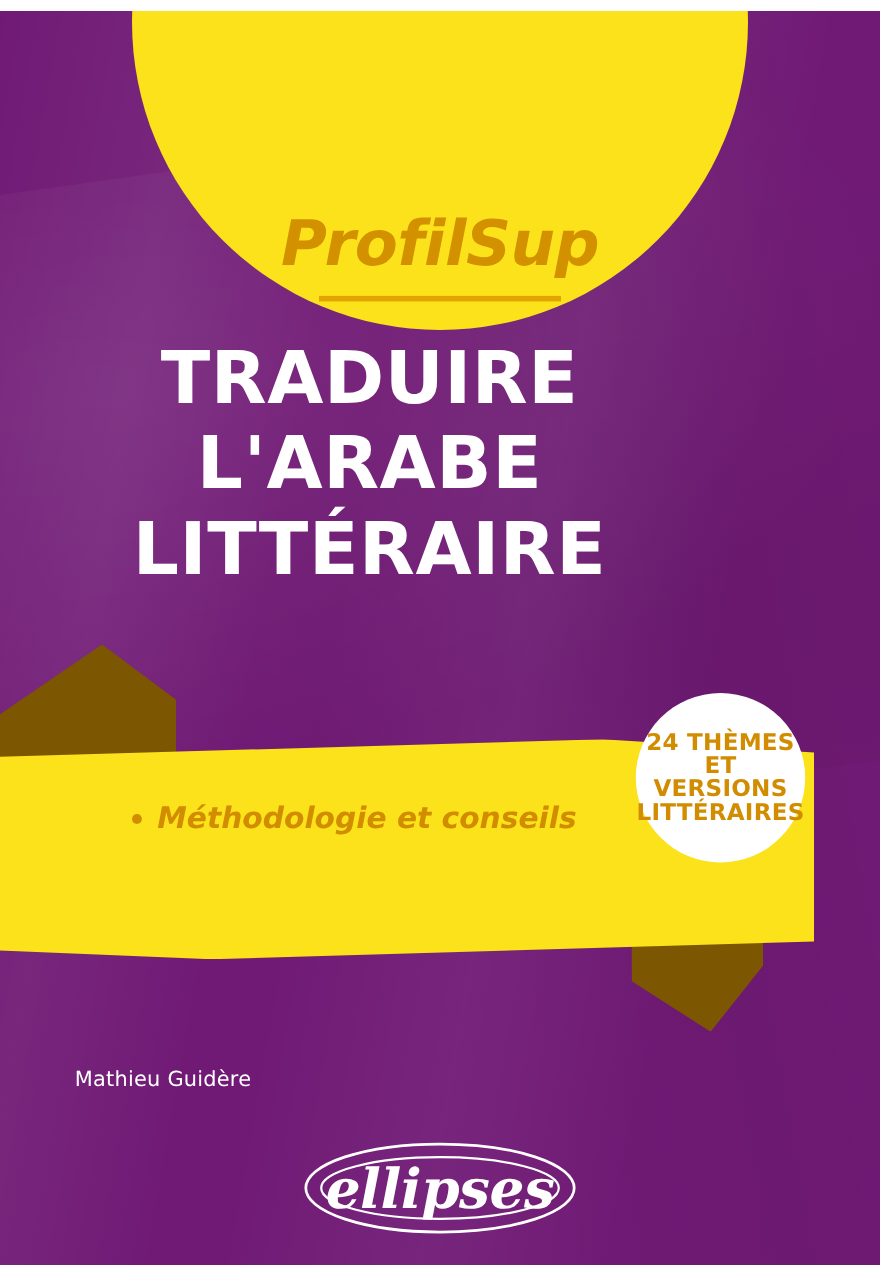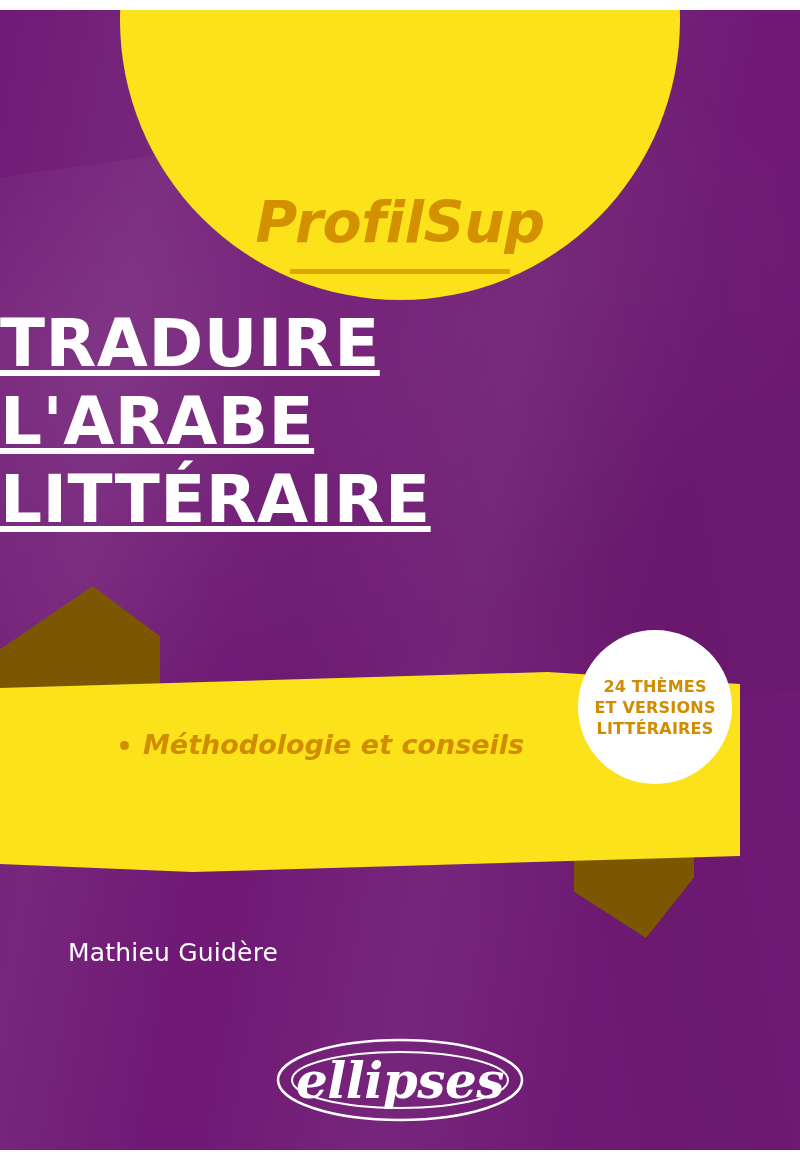--- a/index.html
+++ b/index.html
@@ -74,23 +74,22 @@
     background: #e4a400;
     margin-top: 18px;
   }
 
   
   .title-block {
     position: absolute;
     top: 305px;
     left: 0;
     width: 672px;
-    text-align: left;
+    text-align: center;
     color: #ffffff;
-    text-decoration: underline;
   }
   .title-line {
     font-family: "DejaVu Sans", sans-serif;
     font-weight: bold;
     font-size: 66px;
     line-height: 78px;
     letter-spacing: 0.5px;
     white-space: nowrap;
   }
   .fold-left-shape {
@@ -165,33 +164,33 @@
     background: #ffffff;
     display: flex;
     align-items: center;
     justify-content: center;
     box-shadow: 0 0 0 0 rgba(0,0,0,0);
   }
   .sticker-text {
     text-align: center;
     font-family: "DejaVu Sans", sans-serif;
     font-weight: bold;
-    font-size: 16px;
+    font-size: 21px;
     line-height: 21px;
     color: #d18c00;
     letter-spacing: 0.2px;
   }
 
   
   .author {
     position: absolute;
     left: 68px;
-    top: 938px;
-    font-family: "DejaVu Sans", sans-serif;
-    font-size: 25px;
+    top: 970px;
+    font-family: "DejaVu Sans", sans-serif;
+    font-size: 19px;
     color: #ffffff;
     letter-spacing: 0.2px;
   }
 
   
   .logo {
     position: absolute;
     left: 50%;
     top: 1023px;
     transform: translateX(-50%);

